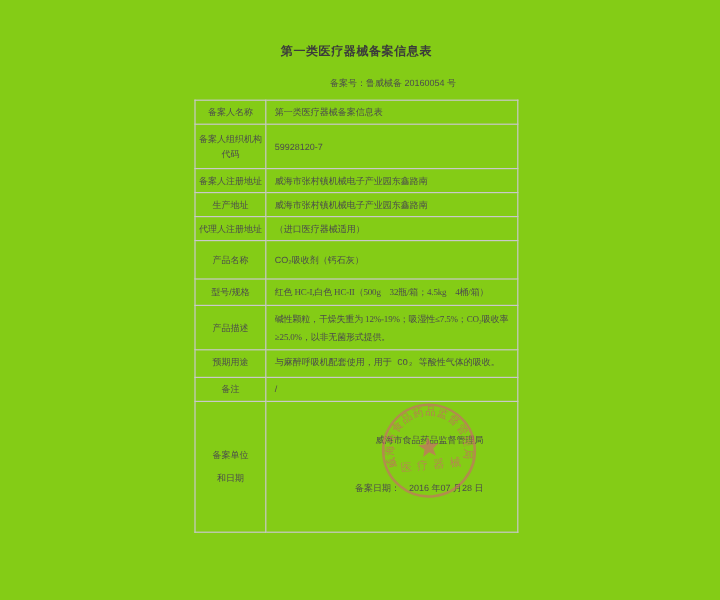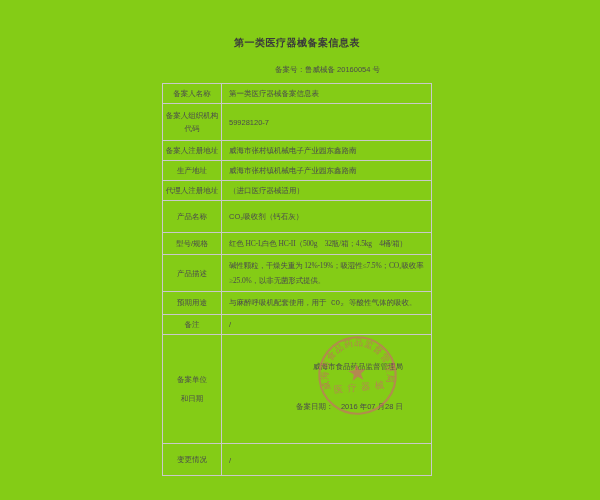--- a/index.html
+++ b/index.html
@@ -103,24 +103,20 @@
       <td class="val">/</td>
     </tr>
     <tr class="r12">
       <td class="lbl">备案单位
 和日期</td>
       <td class="val unit-date">
         <div>威海市食品药品监督管理局</div>
         <div>备案日期：　2016 年07 月28 日</div>
       </td>
     </tr>
-    <tr class="r13">
-      <td class="lbl">变更情况</td>
-      <td class="val vtop">/</td>
-    </tr>
   </tbody>
     </table>
 
   <div class="stamp">
     <svg width="83" height="83" viewBox="0 0 100 100">
       <defs>
         <path id="arcpath" d="M 16.2 62.3 A 36 36 0 1 1 83.8 62.3" fill="none"></path>
       </defs>
       <circle cx="50" cy="50" r="46" fill="none" stroke="#d26073" stroke-width="2.6" opacity="0.75"></circle>
       <text font-size="10.5" fill="#cf5b6e" letter-spacing="1.1" opacity="0.85">

